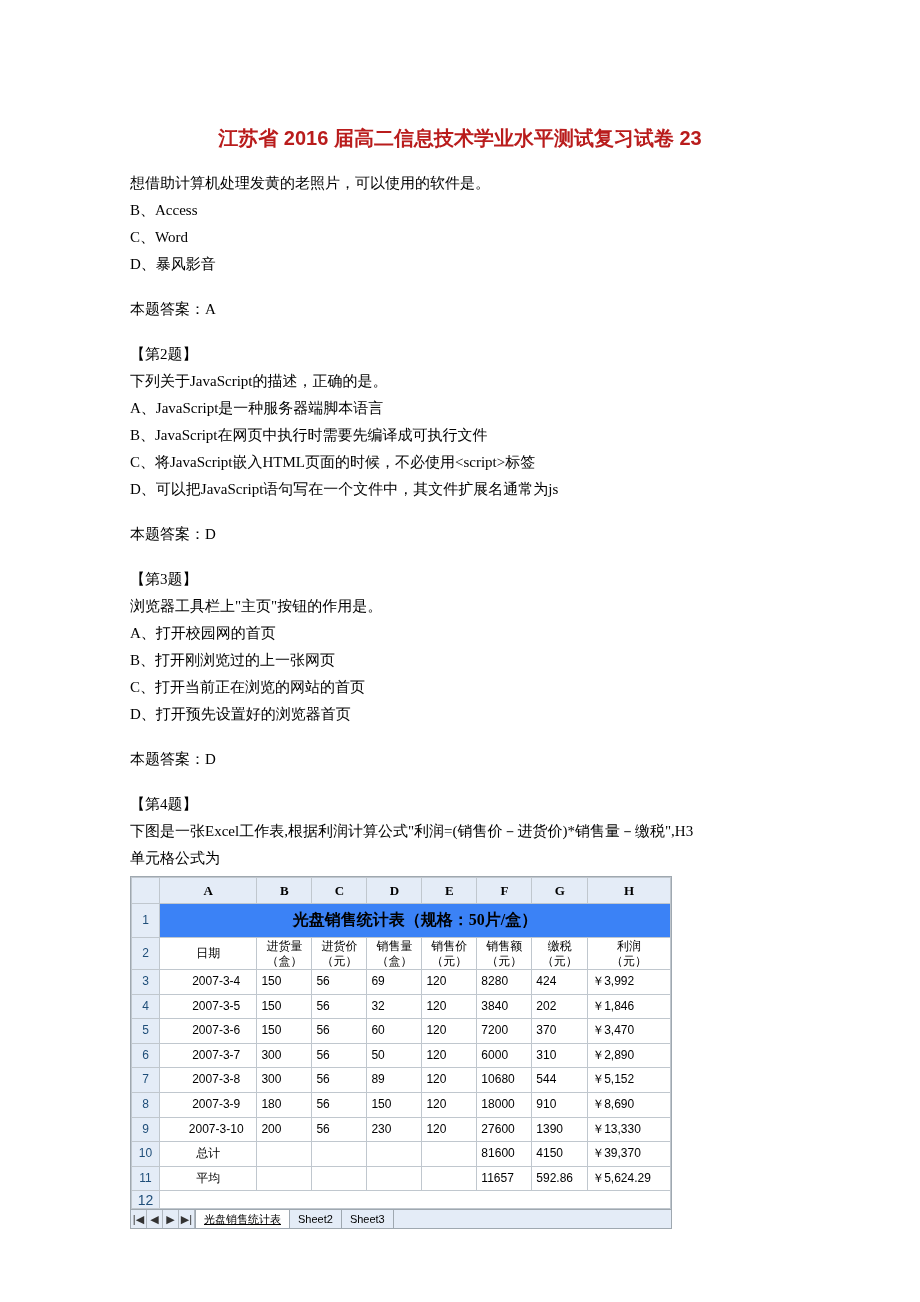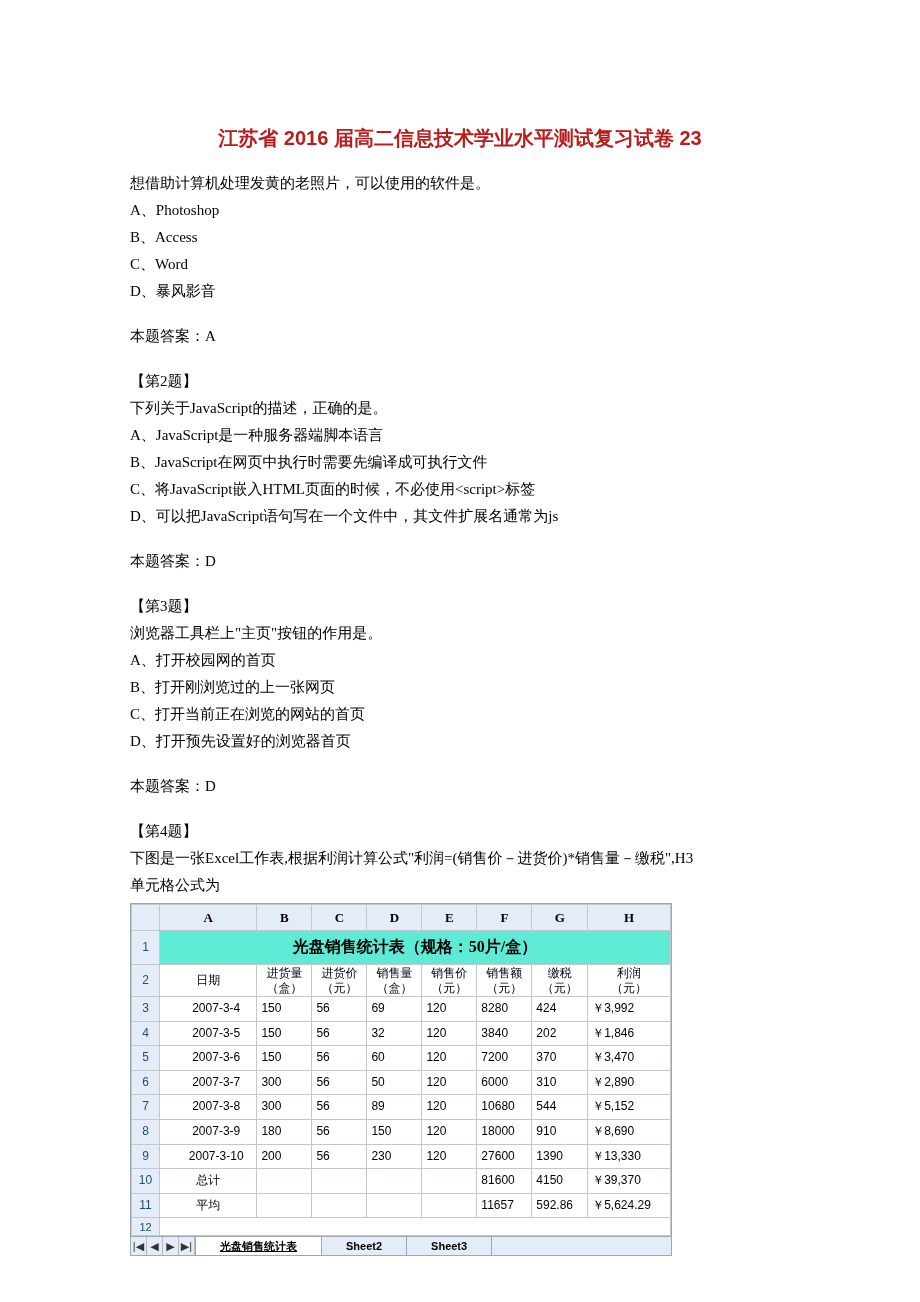--- a/index.html
+++ b/index.html
@@ -66,21 +66,21 @@
     width: 28px;
     color: #1f4e79;
     font-family: Arial, sans-serif;
     font-size: 12px;
   }
   .excel .merged-title {
     text-align: center;
     font-weight: bold;
     font-size: 16px;
     font-family: "SimSun", serif;
-    background: #5eead4;
+    background: #3b82f6;
     padding: 2px 0;
   }
   .excel .hdr {
     text-align: center;
     font-size: 12px;
     line-height: 1.2;
     background: #fff;
   }
   .excel .hdr .u { display:block; }
   .excel .num { text-align: left; }
@@ -99,40 +99,38 @@
     border-right: 1px solid #9fa8b0;
   }
   .sheet-tabs .nav span {
     width: 15px;
     text-align: center;
     border-right: 1px solid #b0b8c0;
     color: #333;
     line-height: 18px;
   }
   .sheet-tabs .tab {
-    padding: 0 24px;
+    padding: 0 8px;
     border-right: 1px solid #9fa8b0;
     line-height: 18px;
     position: relative;
-    font-weight: bold;
   }
   .sheet-tabs .tab.active {
     background: #ffffff;
     text-decoration: underline;
   }
 </style>
 </head>
 <body>
 
 <div class="page">
 
   <div class="title">江苏省 2016 届高二信息技术学业水平测试复习试卷 23</div>
 
   <div>想借助计算机处理发黄的老照片，可以使用的软件是。</div>
-  <div>A、Photoshop</div>
   <div>B、Access</div>
   <div>C、Word</div>
   <div>D、暴风影音</div>
   <div class="gap">本题答案：A</div>
 
   <div class="q-label gap">【第2题】</div>
   <div>下列关于JavaScript的描述，正确的是。</div>
   <div>A、JavaScript是一种服务器端脚本语言</div>
   <div>B、JavaScript在网页中执行时需要先编译成可执行文件</div>
   <div>C、将JavaScript嵌入HTML页面的时候，不必使用&lt;script&gt;标签</div>
@@ -302,21 +300,21 @@
         <td class="ctr">平均</td>
         <td></td>
             <td></td>
             <td></td>
             <td></td>
         <td class="num">11657</td>
         <td class="num">592.86</td>
         <td class="num">￥5,624.29</td>
       </tr>
       <tr style="height:8px;">
-        <td class="rowhead" style="font-size:11px;line-height:8px;overflow:hidden;">12</td>
+        <td class="rowhead" style="font-size:14px;line-height:8px;overflow:hidden;">12</td>
         <td colspan="8"></td>
       </tr>
     </tbody>
       </table>
     <div class="sheet-tabs">
       <div class="nav">
         <span>|◀</span>
         <span>◀</span>
         <span>▶</span>
         <span>▶|</span>

